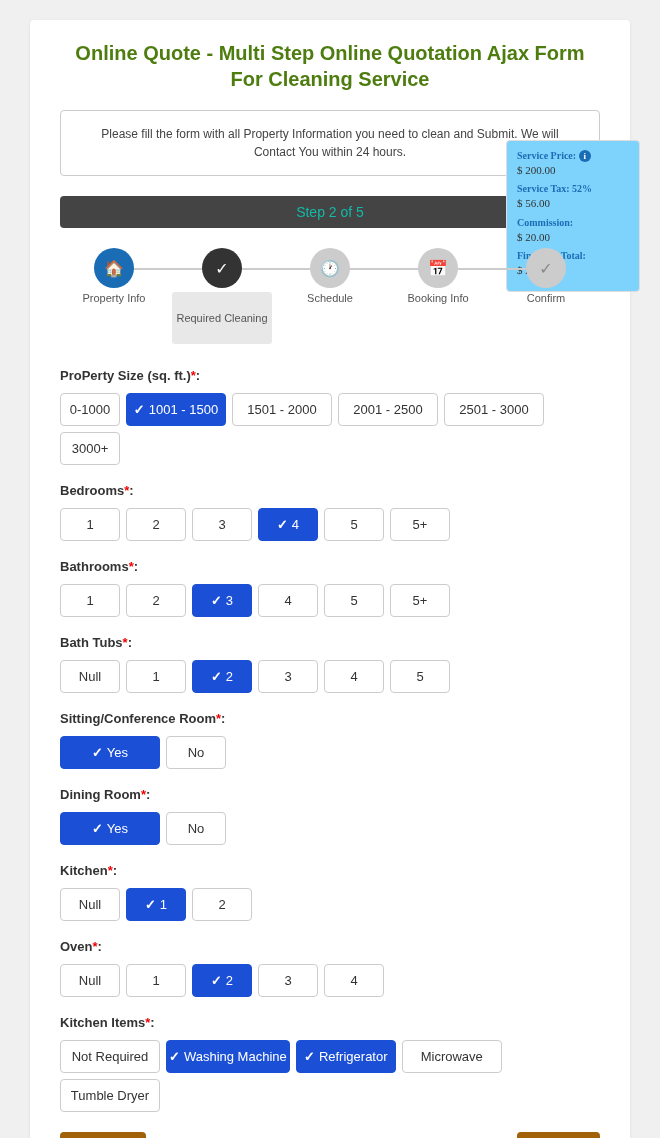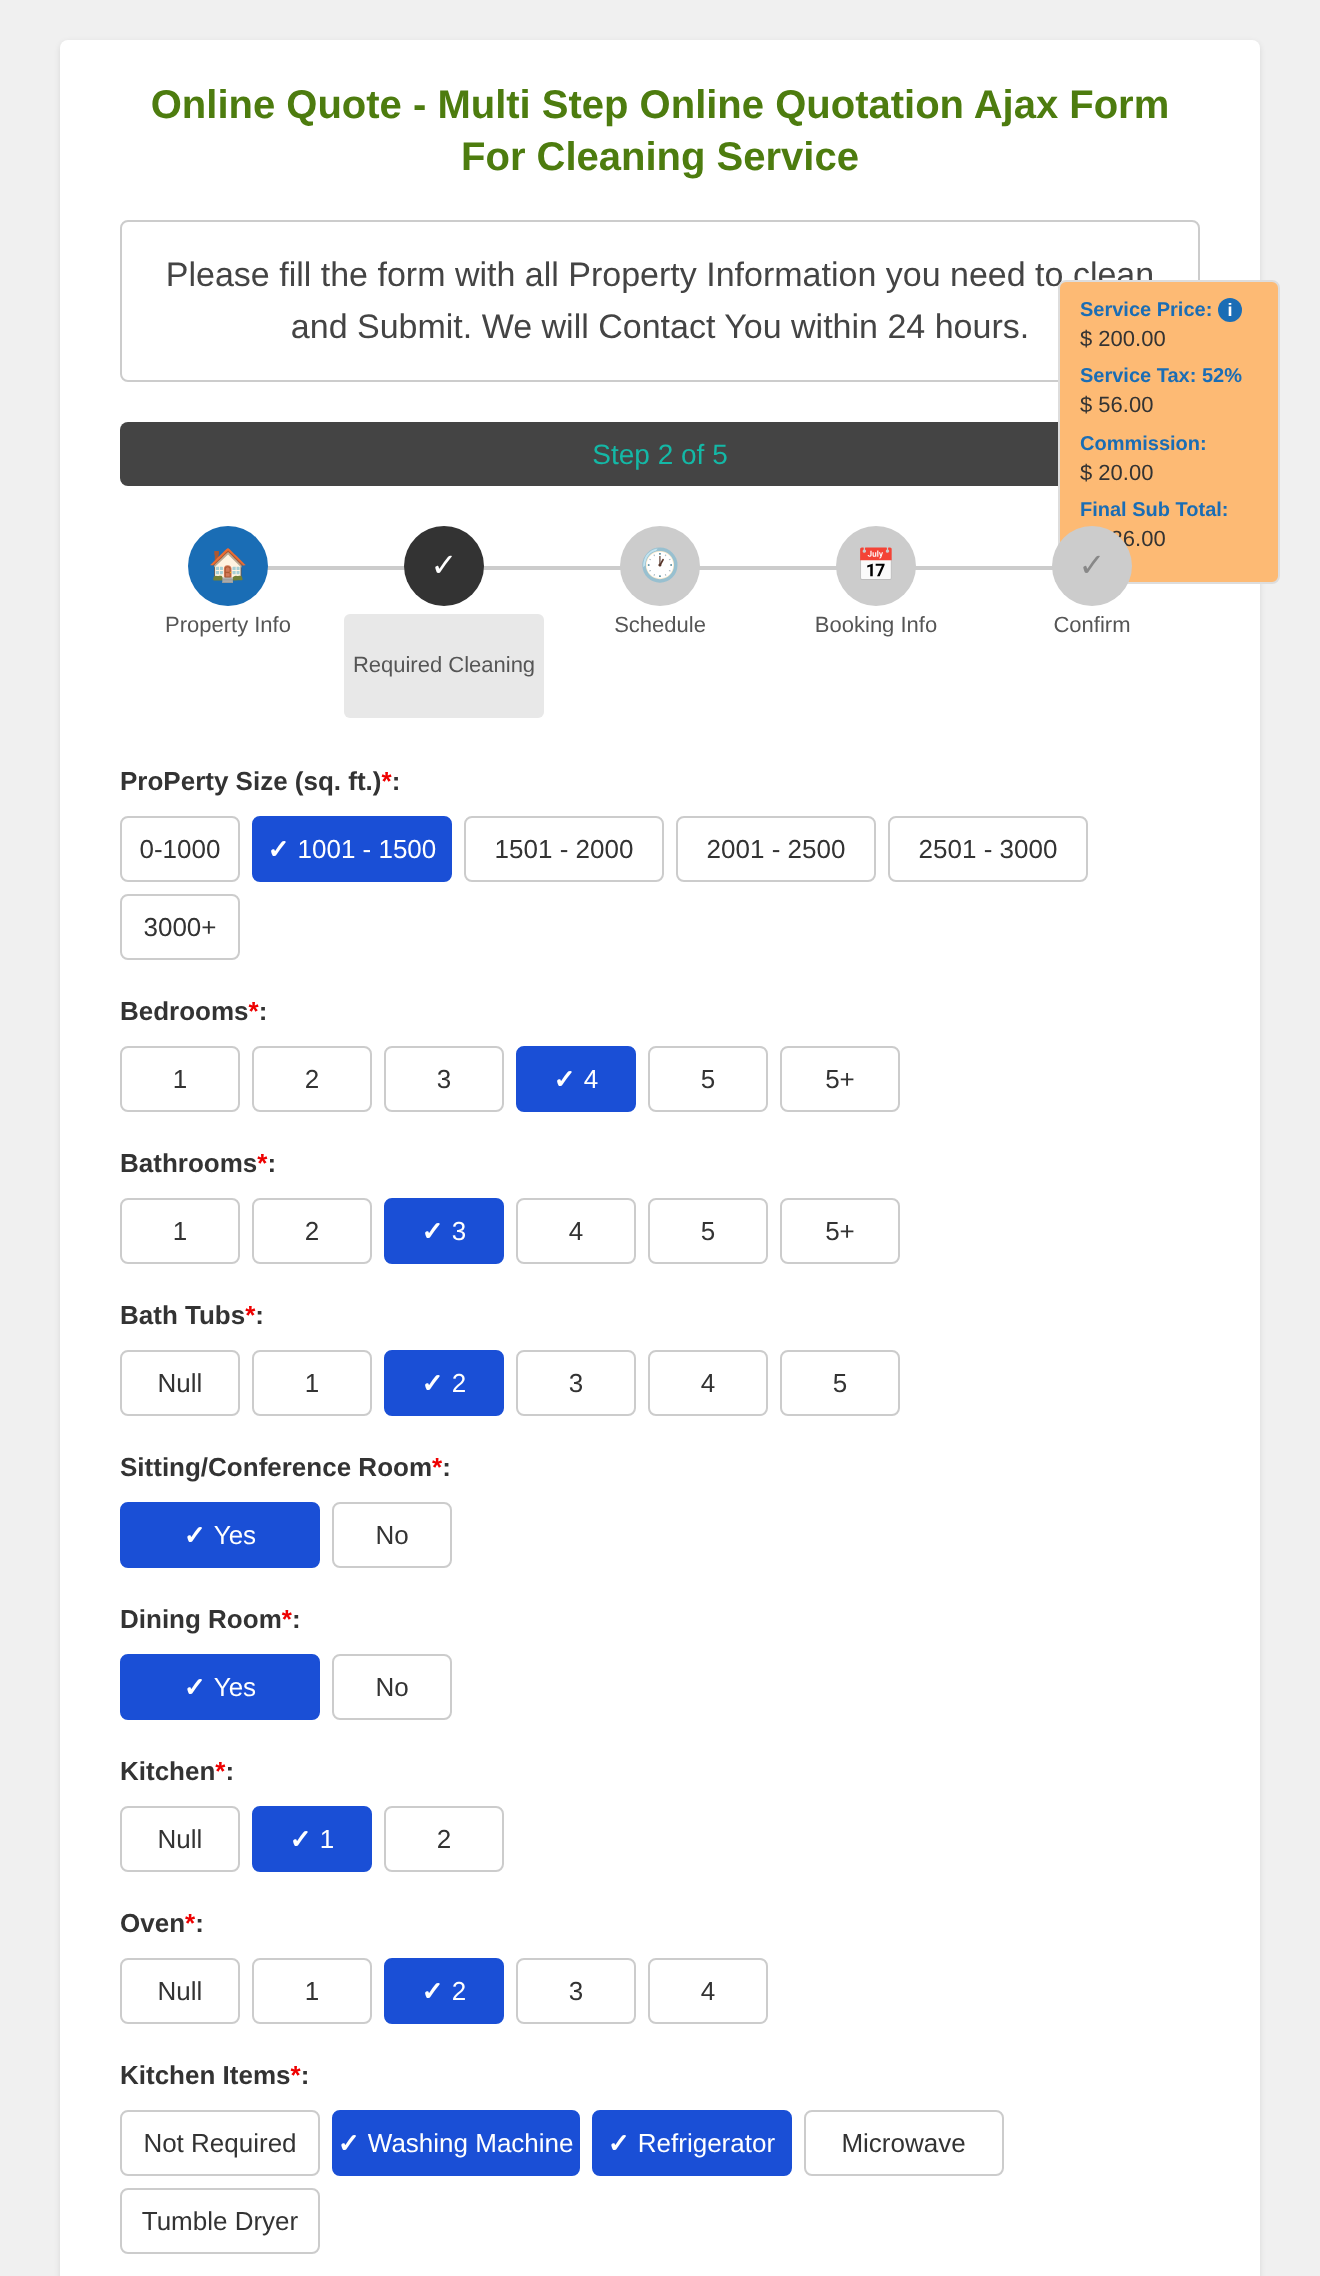--- a/index.html
+++ b/index.html
@@ -33,35 +33,36 @@
       font-weight: bold;
       margin-bottom: 18px;
       line-height: 1.3;
     }
     .intro-box {
       border: 1px solid #ccc;
       border-radius: 4px;
       padding: 14px 20px;
       text-align: center;
       color: #444;
-      font-size: 17px;
+      font-size: 12px;
       line-height: 1.5;
       margin-bottom: 20px;
     }
     
     .sidebar {
       position: absolute;
       right: -10px;
       top: 120px;
-      width: 111px;
-      background: #fdba74;
+      width: 134px;
+      background: #7dd3fc;
       border: 1px solid #ddd;
       border-radius: 4px;
       padding: 8px 10px;
       font-size: 11px;
+      font-family: Liberation Serif, serif;
     }
     .sidebar-row {
       margin-bottom: 4px;
       line-height: 1.4;
     }
     .sidebar-label {
       color: #1a6db5;
       font-weight: bold;
       font-size: 10px;
     }

